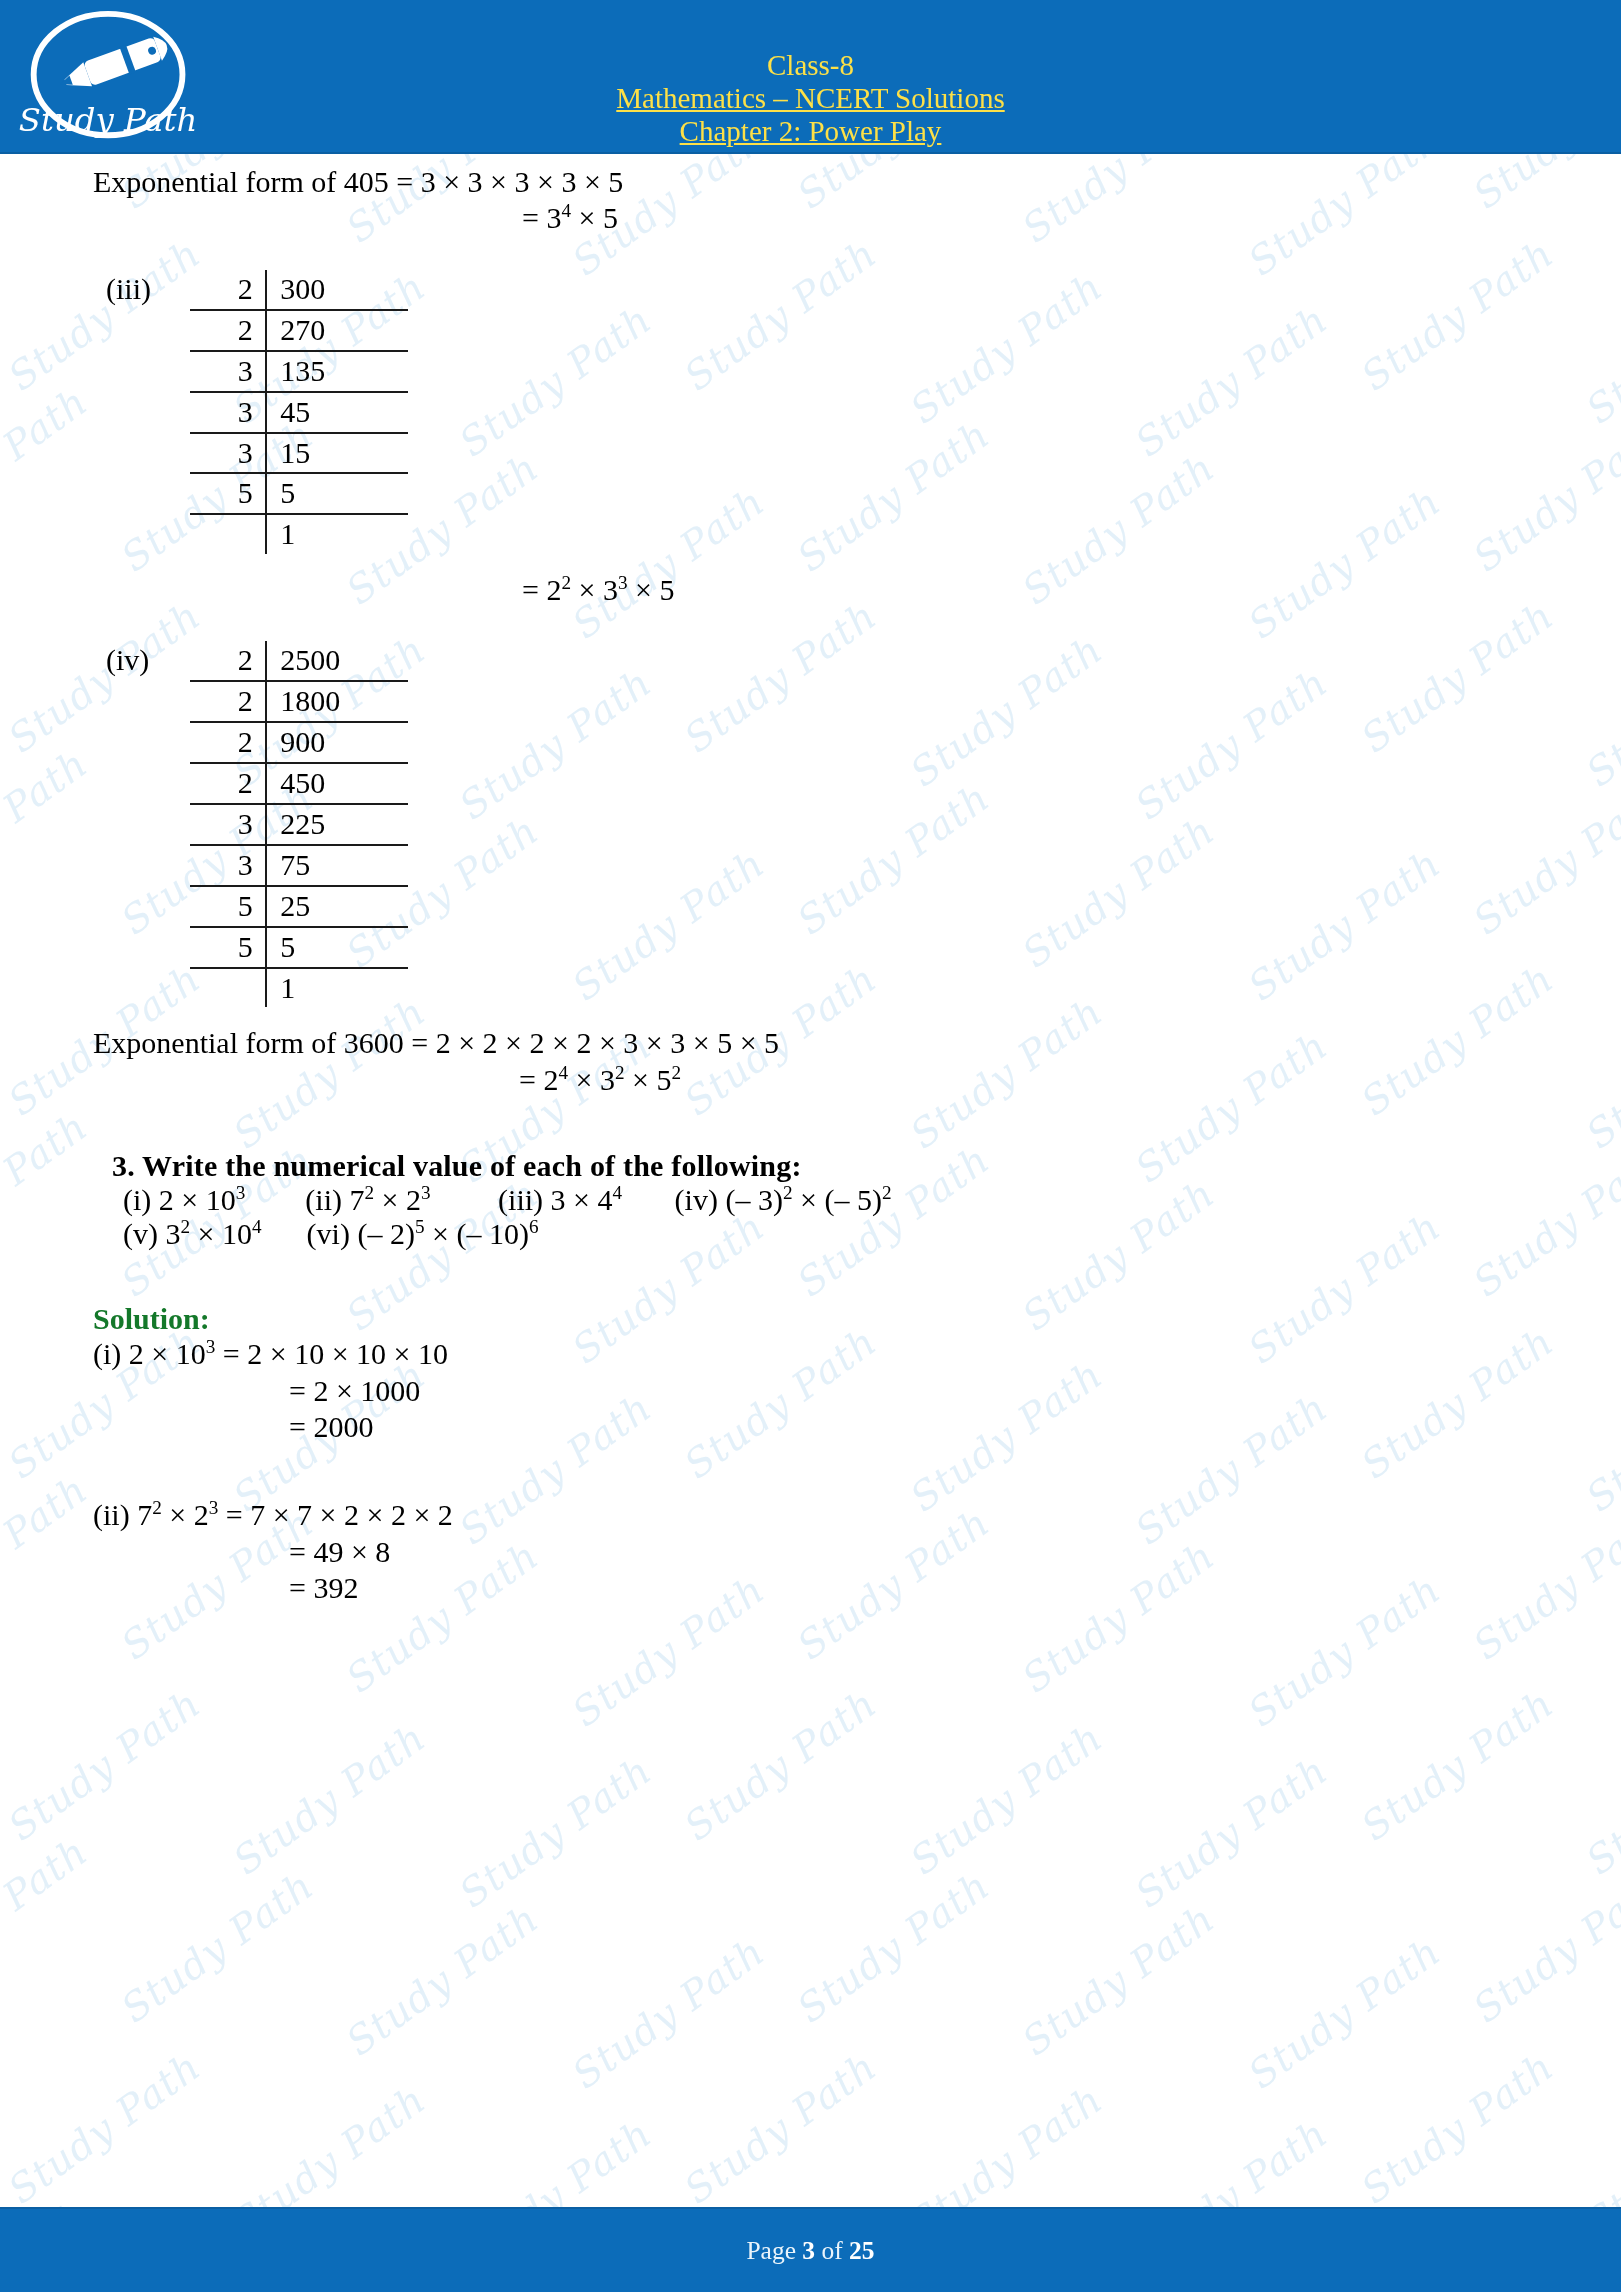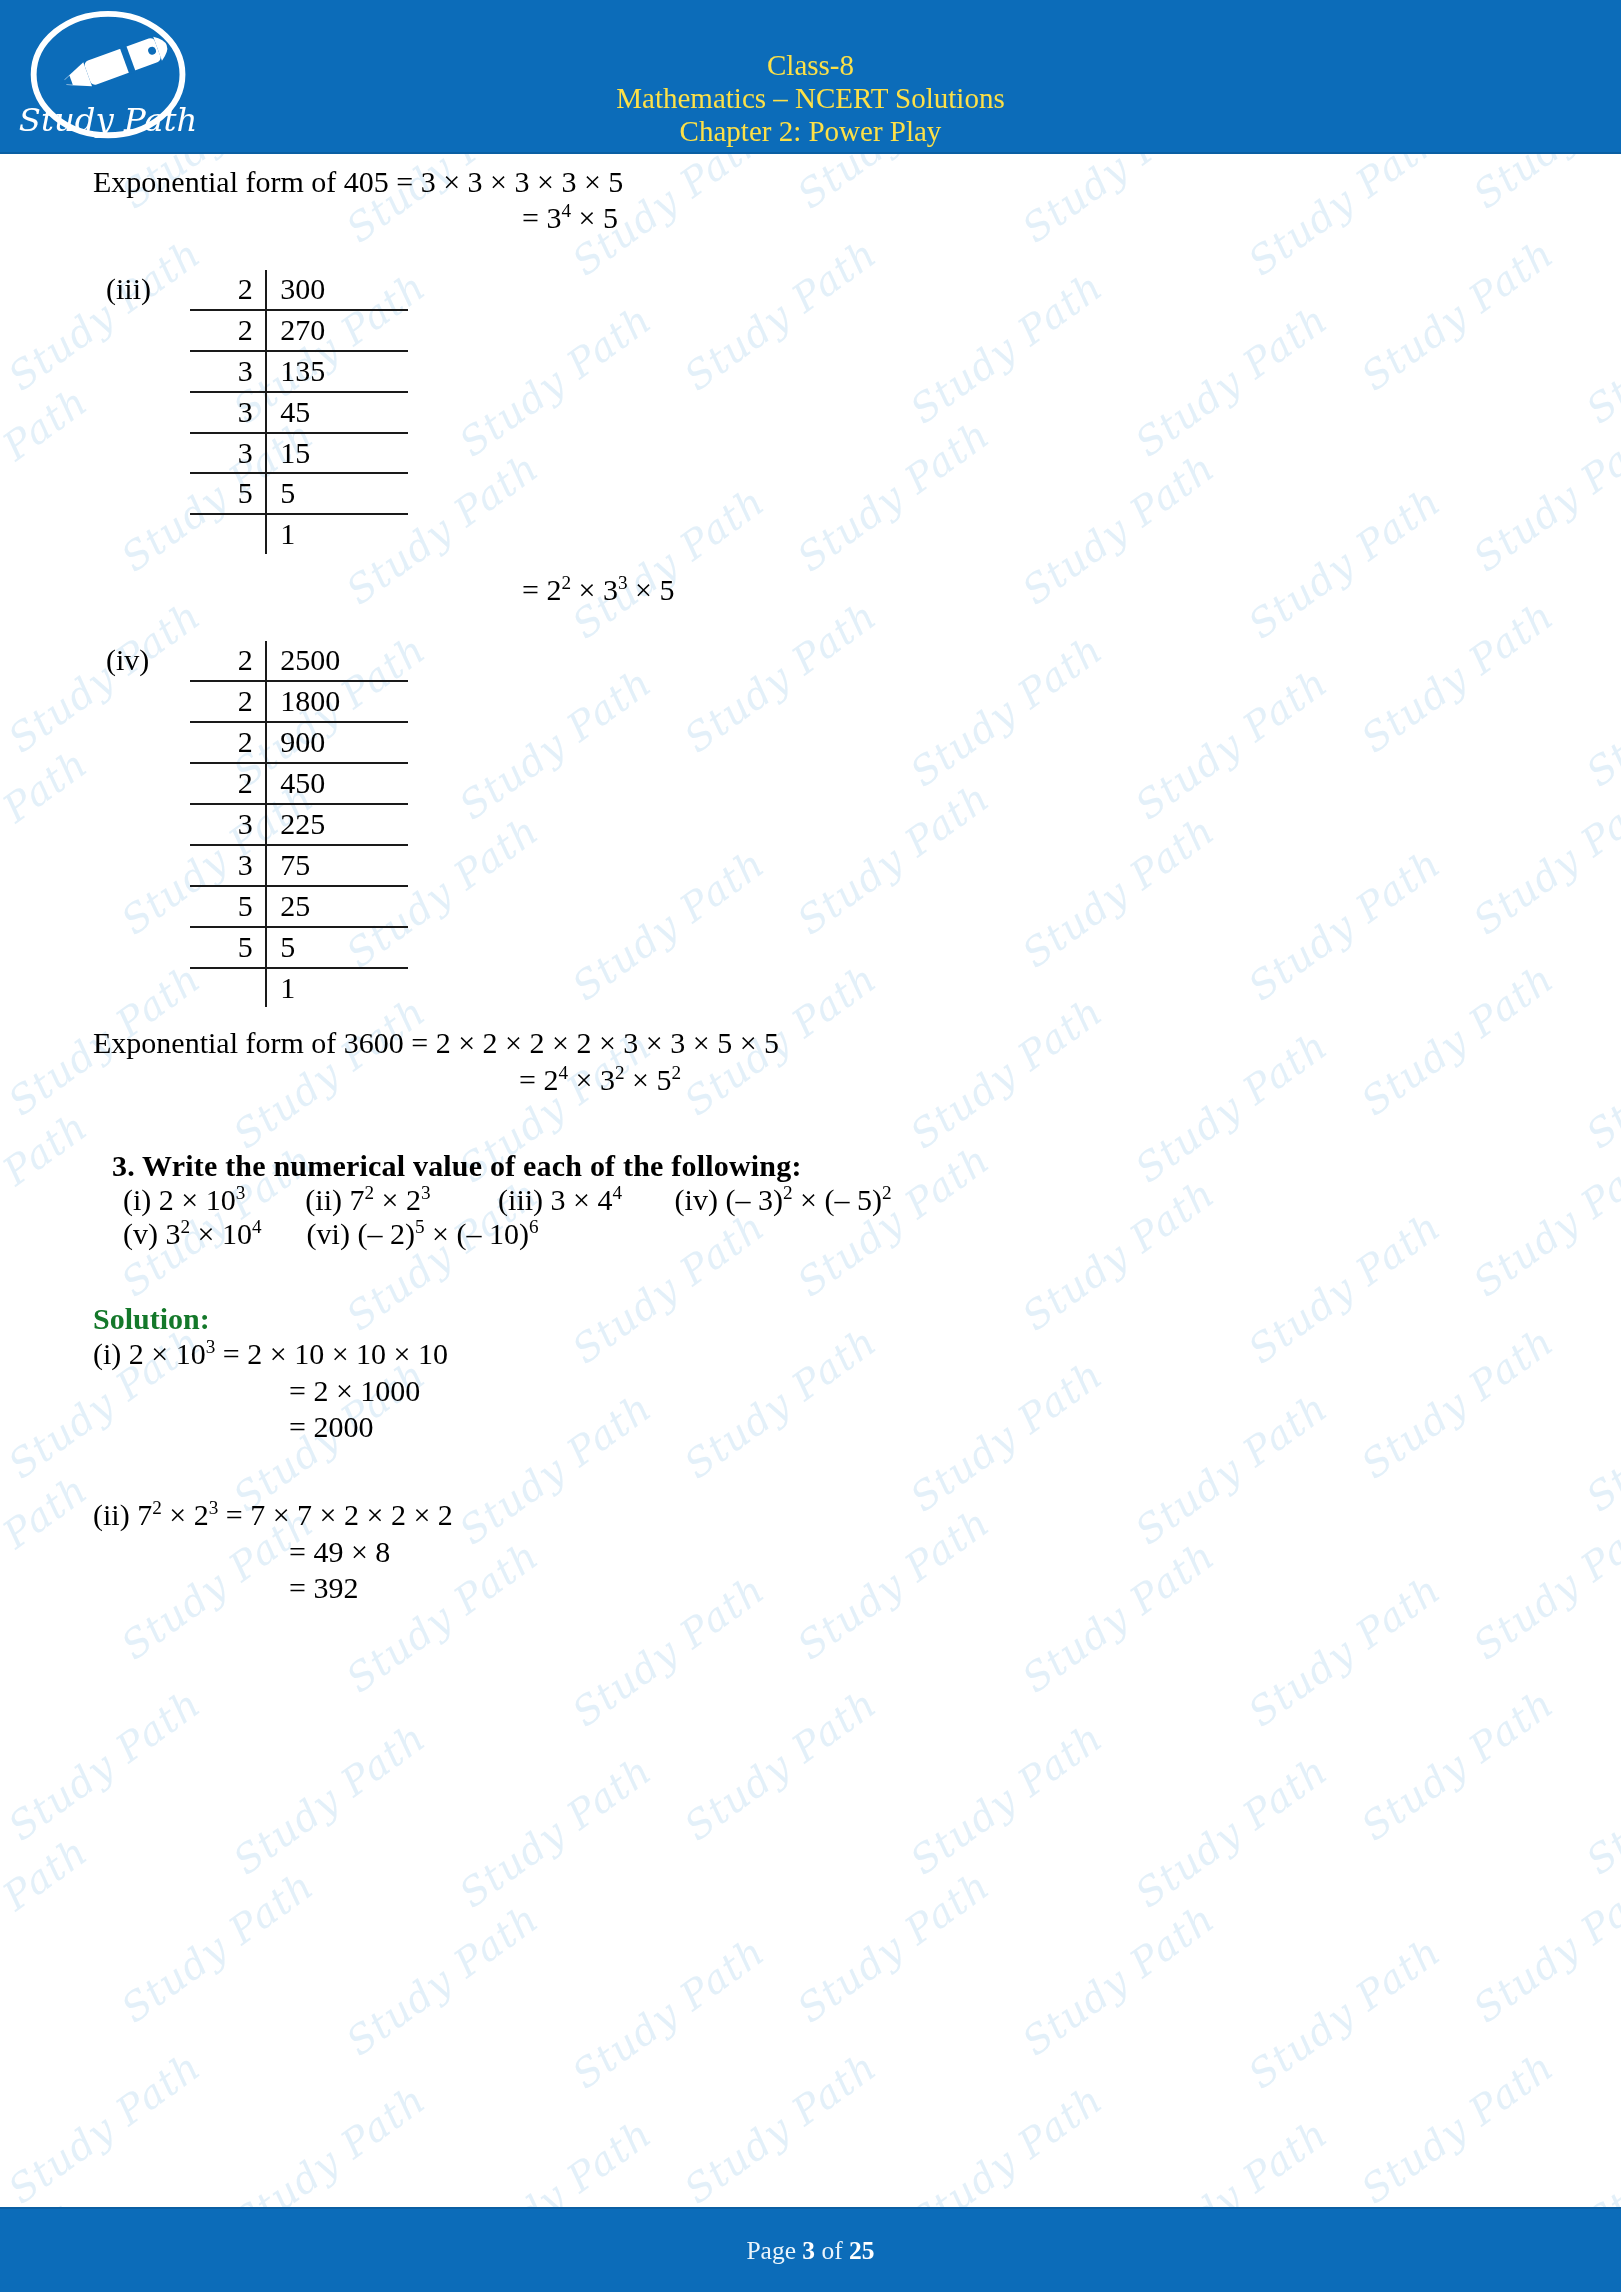--- a/index.html
+++ b/index.html
@@ -60,21 +60,21 @@
     text-align: center;
     color: #fde047;
     margin-top: 42px;
   }
   .header-titles div {
     font-size: 29px;
     line-height: 1.07;
     padding: 1px 0;
     font-family: "Liberation Serif", "DejaVu Serif", serif;
   }
-  .ht-line2, .ht-line3 { font-size: 30px; }
+  .ht-line2, .ht-line3 { font-size: 30px; text-decoration: underline; }
 
   
   .footer {
     position: absolute;
     left: 0; bottom: 0;
     width: 1621px;
     height: 86px;
     background: #0c6cb9;
     border-top: 2.9px solid #0a5fa3;
     box-sizing: border-box;

